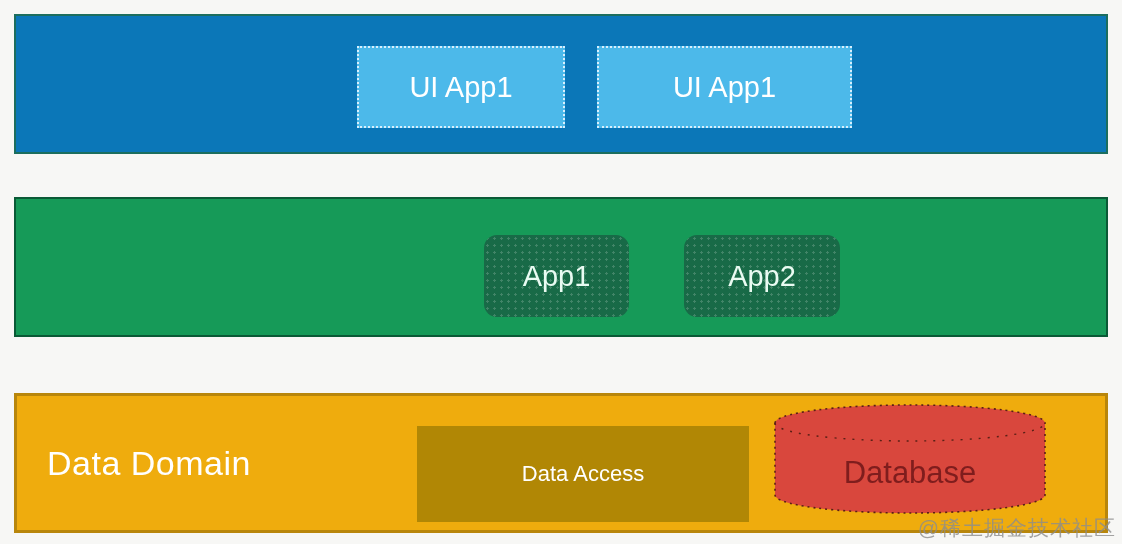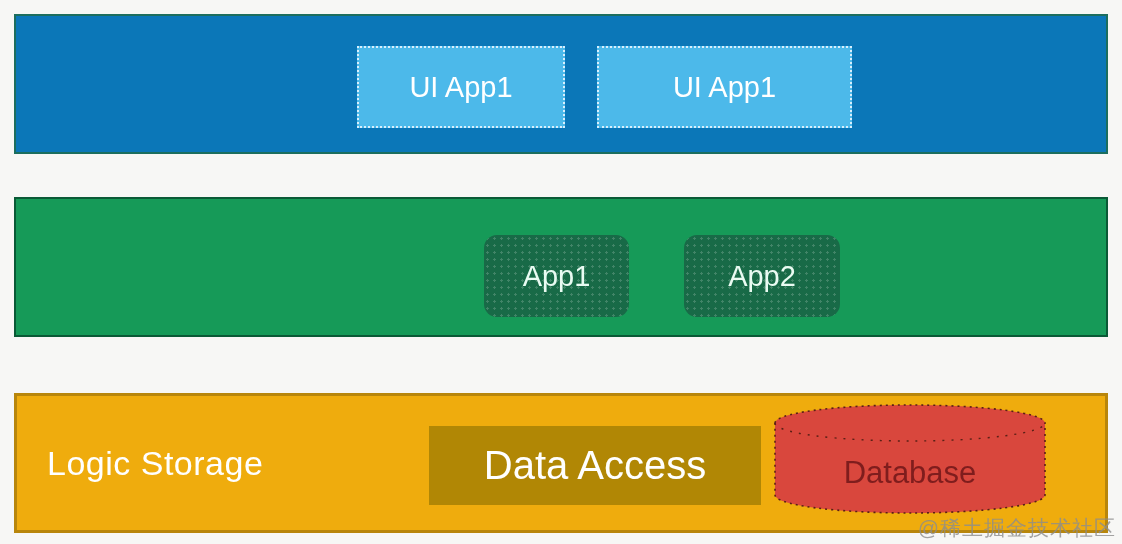--- a/index.html
+++ b/index.html
@@ -77,24 +77,24 @@
     top: 36px;
     height: 82px;
     color: #e9fbf2;
   }
   .chip-app-1 { left: 468px; width: 145px; }
   .chip-app-2 { left: 668px; width: 156px; }
   
   .chip-data-access {
     background: #b18705;
     top: 30px;
-    height: 79px;
-    left: 412px;
+    height: 96px;
+    left: 400px;
     width: 332px;
-    font-size: 40px;
+    font-size: 22px;
   }
   
   .db-wrap {
     position: absolute;
     left: 757px;
     top: 8px;
     width: 272px;
     height: 110px;
   }
   .db-wrap svg { display: block; width: 100%; height: 100%; }
@@ -130,21 +130,21 @@
     <div class="chip chip-ui chip-ui-1">UI App1</div>
     <div class="chip chip-ui chip-ui-2">UI App1</div>
   </section>
 
   <section class="band band-domain">
     <div class="chip chip-app chip-app-1">App1</div>
     <div class="chip chip-app chip-app-2">App2</div>
   </section>
 
   <section class="band band-storage">
-    <span class="band-label">Logic Storage</span>
+    <span class="band-label">Data Domain</span>
     <div class="chip chip-data-access">Data Access</div>
 
     <div class="db-wrap">
       <svg viewBox="0 0 272 110" aria-hidden="true">
 
         <path d="M 1 19 A 135 18 0 0 1 271 19 L 271 91 A 135 18 0 0 1 1 91 Z" fill="#d9473d" stroke="#5a2016" stroke-width="1.6" stroke-dasharray="2 4"></path>
 
         <path d="M 1 19 A 135 18 0 0 0 271 19" fill="none" stroke="#5a2016" stroke-width="1.4" stroke-dasharray="2 7"></path>
       </svg>
       <div class="db-label">Database</div>

